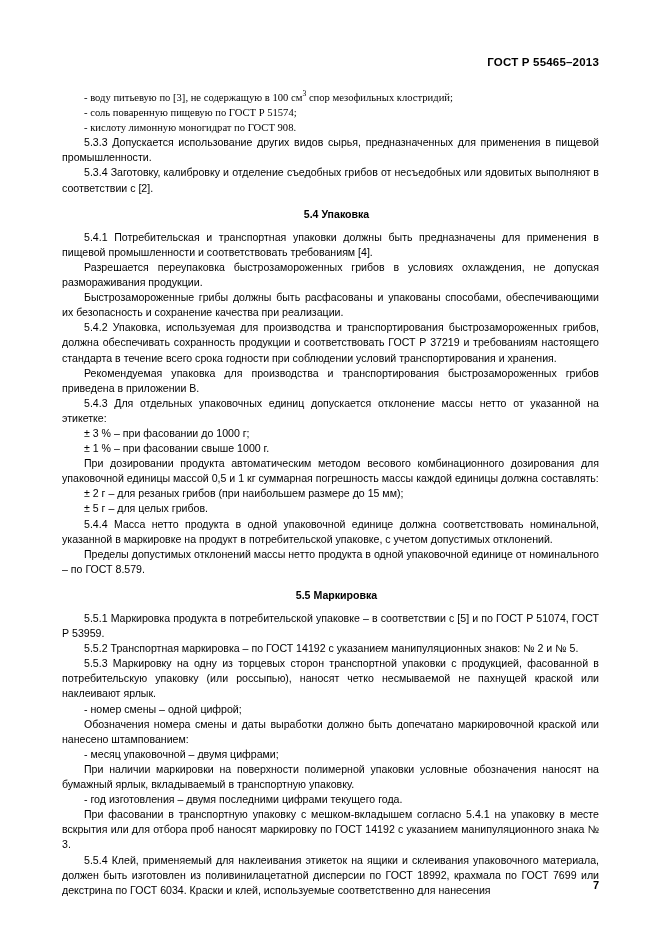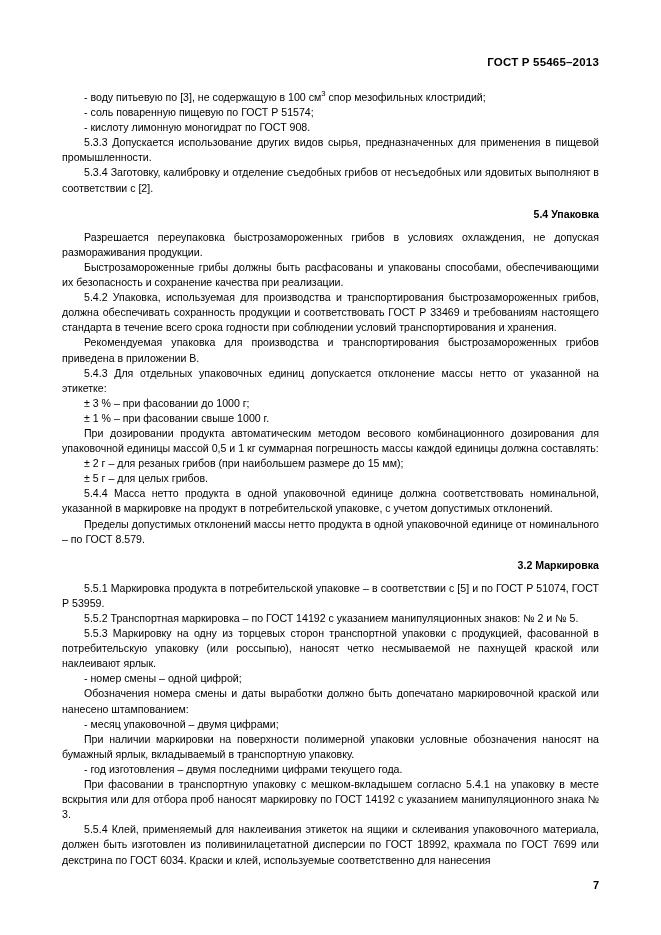--- a/index.html
+++ b/index.html
@@ -39,27 +39,28 @@
   }
   p {
     margin: 0;
     padding: 0;
   }
   p.ind {
     text-indent: 22px;
   }
   p.dash {
     text-indent: 22px;
+    font-family: Liberation Serif, serif;
   }
   h2.section {
     font-size: 10.6px;
     font-weight: bold;
     margin: 11px 0 8px 12px;
     text-indent: 0;
-    text-align: right;
+    text-align: center;
   }
   .footer-pagenum {
     position: absolute;
     right: 62px;
     bottom: 44px;
     font-size: 11px;
     font-weight: bold;
   }
   sup {
     font-size: 7.6px;
@@ -78,37 +79,38 @@
 
     <p class="dash">- воду питьевую по [3], не содержащую в 100 см<sup>3</sup> спор мезофильных клостридий;</p>
     <p class="dash">- соль поваренную пищевую по ГОСТ Р 51574;</p>
     <p class="dash">- кислоту лимонную моногидрат по ГОСТ 908.</p>
 
     <p class="ind">5.3.3 Допускается использование других видов сырья, предназначенных для применения в пищевой промышленности.</p>
     <p class="ind">5.3.4 Заготовку, калибровку и отделение съедобных грибов от несъедобных или ядовитых выполняют в соответствии с [2].</p>
 
     <h2 class="section">5.4 Упаковка</h2>
 
+    <p class="ind">5.4.1 Потребительская и транспортная упаковки должны быть предназначены для применения в пищевой промышленности и соответствовать требованиям [4].</p>
     <p class="ind">Разрешается переупаковка быстрозамороженных грибов в условиях охлаждения, не допуская размораживания продукции.</p>
     <p class="ind">Быстрозамороженные грибы должны быть расфасованы и упакованы способами, обеспечивающими их безопасность и сохранение качества при реализации.</p>
-    <p class="ind">5.4.2 Упаковка, используемая для производства и транспортирования быстрозамороженных грибов, должна обеспечивать сохранность продукции и соответствовать ГОСТ Р 33469 и требованиям настоящего стандарта в течение всего срока годности при соблюдении условий транспортирования и хранения.</p>
+    <p class="ind">5.4.2 Упаковка, используемая для производства и транспортирования быстрозамороженных грибов, должна обеспечивать сохранность продукции и соответствовать ГОСТ Р 37219 и требованиям настоящего стандарта в течение всего срока годности при соблюдении условий транспортирования и хранения.</p>
     <p class="ind">Рекомендуемая упаковка для производства и транспортирования быстрозамороженных грибов приведена в приложении В.</p>
     <p class="ind">5.4.3 Для отдельных упаковочных единиц допускается отклонение массы нетто от указанной на этикетке:</p>
 
     <p class="ind">± 3 % – при фасовании до 1000 г;</p>
     <p class="ind">± 1 % – при фасовании свыше 1000 г.</p>
 
     <p class="ind">При дозировании продукта автоматическим методом весового комбинационного дозирования для упаковочной единицы массой 0,5 и 1 кг суммарная погрешность массы каждой единицы должна составлять:</p>
     <p class="ind">± 2 г – для резаных грибов (при наибольшем размере до 15 мм);</p>
     <p class="ind">± 5 г – для целых грибов.</p>
 
     <p class="ind">5.4.4 Масса нетто продукта в одной упаковочной единице должна соответствовать номинальной, указанной в маркировке на продукт в потребительской упаковке, с учетом допустимых отклонений.</p>
     <p class="ind">Пределы допустимых отклонений массы нетто продукта в одной упаковочной единице от номинального – по ГОСТ 8.579.</p>
 
-    <h2 class="section">3.2 Маркировка</h2>
+    <h2 class="section">5.5 Маркировка</h2>
 
     <p class="ind">5.5.1 Маркировка продукта в потребительской упаковке – в соответствии с [5] и по ГОСТ Р 51074, ГОСТ Р 53959.</p>
     <p class="ind">5.5.2 Транспортная маркировка – по ГОСТ 14192 с указанием манипуляционных знаков: № 2 и № 5.</p>
     <p class="ind">5.5.3 Маркировку на одну из торцевых сторон транспортной упаковки с продукцией, фасованной в потребительскую упаковку (или россыпью), наносят четко несмываемой не пахнущей краской или наклеивают ярлык.</p>
     <p class="ind">- номер смены – одной цифрой;</p>
 
     <p class="ind">Обозначения номера смены и даты выработки должно быть допечатано маркировочной краской или нанесено штампованием:</p>
     <p class="ind">- месяц упаковочной – двумя цифрами;</p>
     <p class="ind">При наличии маркировки на поверхности полимерной упаковки условные обозначения наносят на бумажный ярлык, вкладываемый в транспортную упаковку.</p>
 

